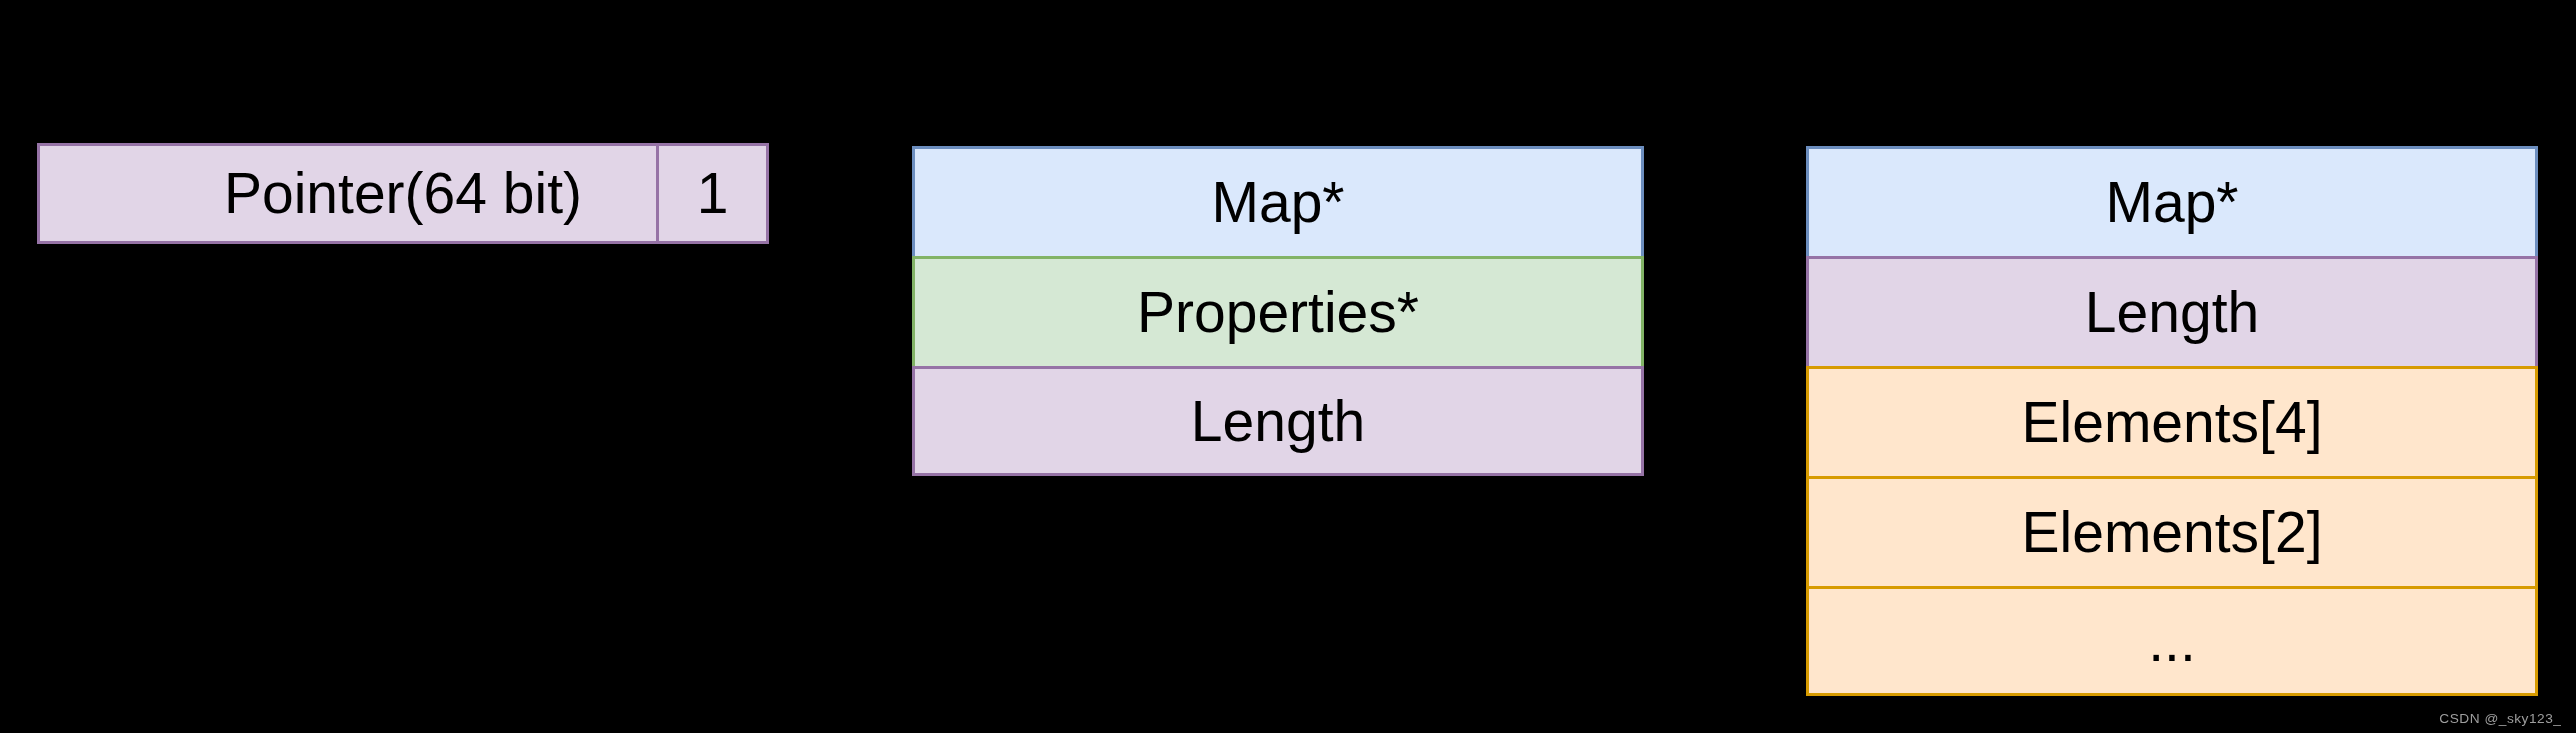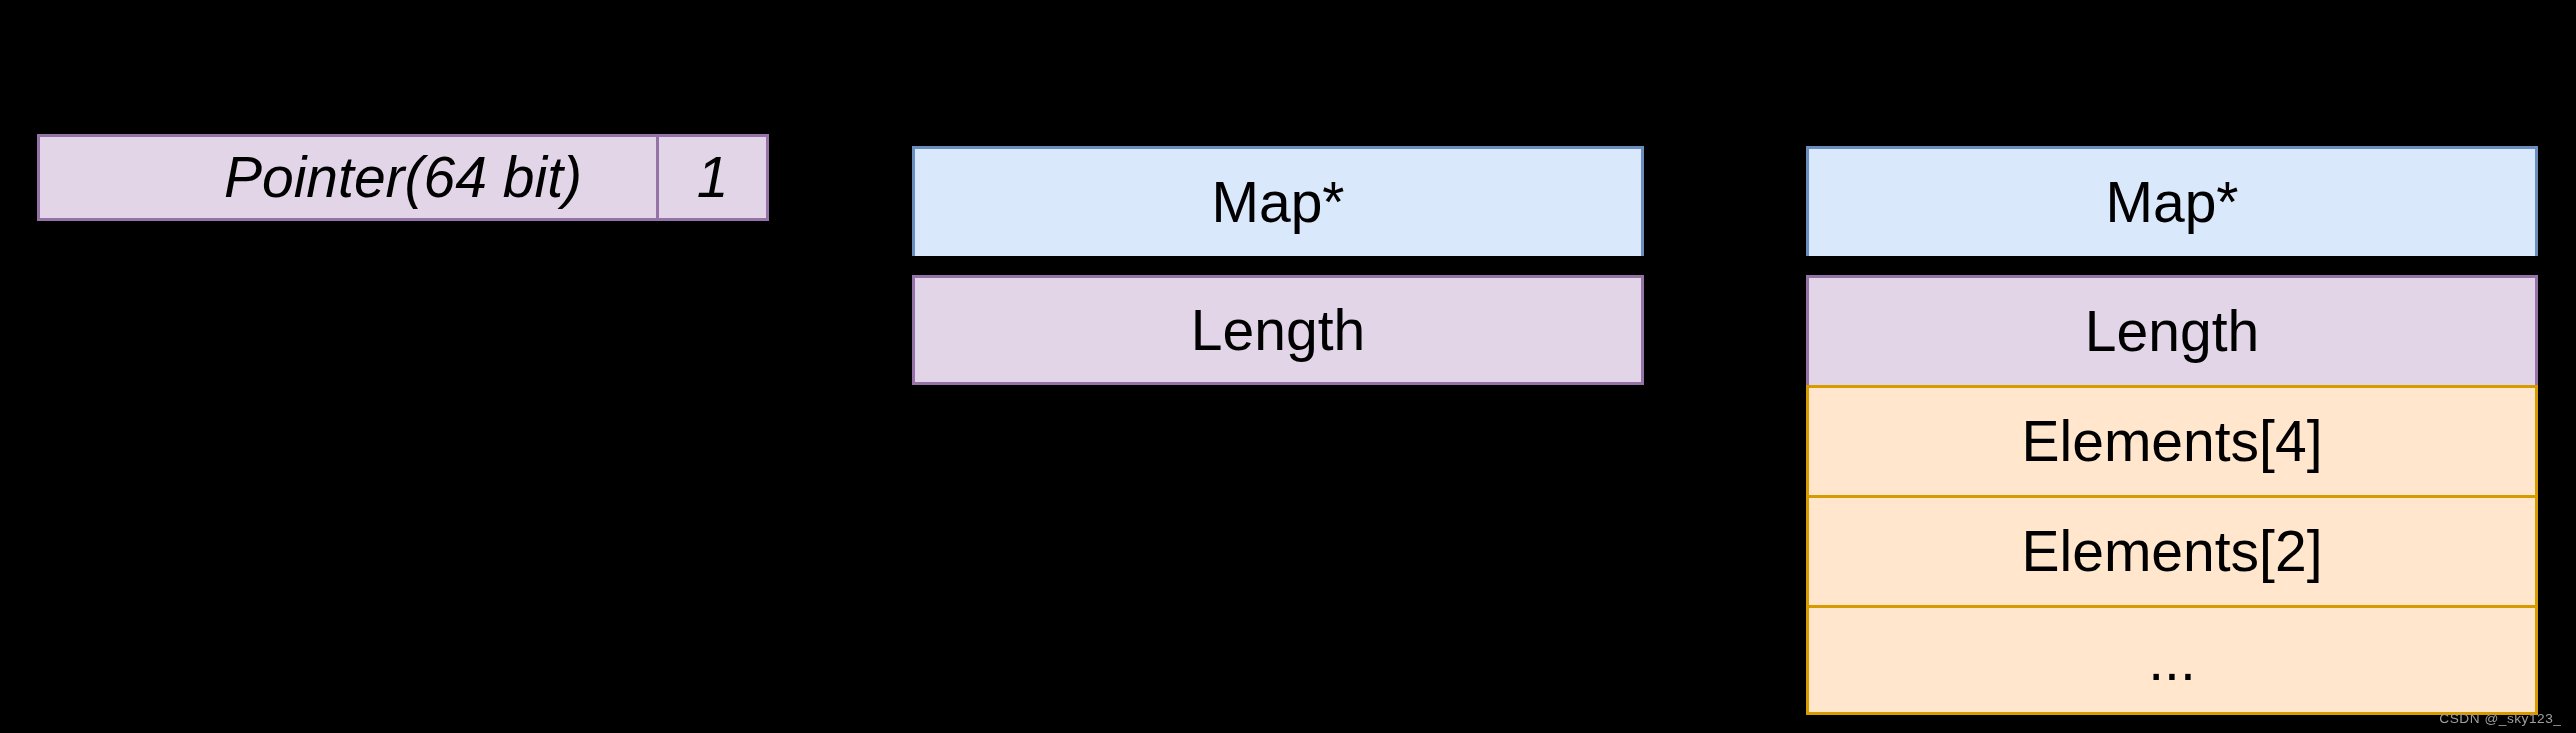--- a/index.html
+++ b/index.html
@@ -16,24 +16,23 @@
     position:relative;
     width:2576px;height:733px;
     background:var(--background);
     font-family:"Liberation Sans", sans-serif;
     color:var(--text);
     overflow:hidden;
   }
   
   .pointer-box{
     position:absolute;box-sizing:border-box;
-    left:37px;top:134px;width:732px;height:87px;
+    left:37px;top:143px;width:732px;height:101px;
     background:var(--purple-fill);
     border:3.6px solid var(--purple-border);
-    font-style:italic;
   }
   .pointer-label{
     position:absolute;inset:0;
     display:flex;align-items:center;justify-content:center;
     font-size:57px;line-height:1;
   }
   .pointer-count{
     position:absolute;top:0;bottom:0;left:616px;right:0;
     box-sizing:border-box;
     border-left:3.6px solid var(--purple-border);
@@ -52,41 +51,42 @@
     display:flex;align-items:center;justify-content:center;
     font-size:57px;line-height:1;
     border:3.6px solid transparent;border-bottom:none;
   }
   .struct-jsarray .row{height:110px;}
   .struct-elements .row{height:110px;}
   .row:last-child{border-bottom:3.6px solid;}
   .row.blue  {background:var(--blue-fill);  border-color:var(--blue-border);}
   .row.green {background:var(--green-fill); border-color:var(--green-border);}
   .row.orange{background:var(--orange-fill);border-color:var(--orange-border);}
-  .row.purple{background:var(--purple-fill);border-color:var(--purple-border);margin-top:19px;}
+  .row.purple{background:var(--purple-fill);border-color:var(--purple-border);}
   
   .watermark{
     position:absolute;right:14.6px;bottom:7.3px;
     font-size:13.7px;line-height:1;
     color:var(--watermark);
     letter-spacing:0.5px;
   }
 </style>
 </head>
 <body>
 
 <div class="stage">
 
   <div class="pointer-box">
     <div class="pointer-label">Pointer(64 bit)</div>
     <div class="pointer-count">1</div>
   </div>
 
   <div class="struct struct-jsarray">
     <div class="row blue">Map*</div>
+    <div class="row green">Properties*</div>
     <div class="row purple">Length</div>
   </div>
 
   <div class="struct struct-elements">
     <div class="row blue">Map*</div>
     <div class="row purple">Length</div>
     <div class="row orange">Elements[4]</div>
     <div class="row orange">Elements[2]</div>
     <div class="row orange">...</div>
   </div>

